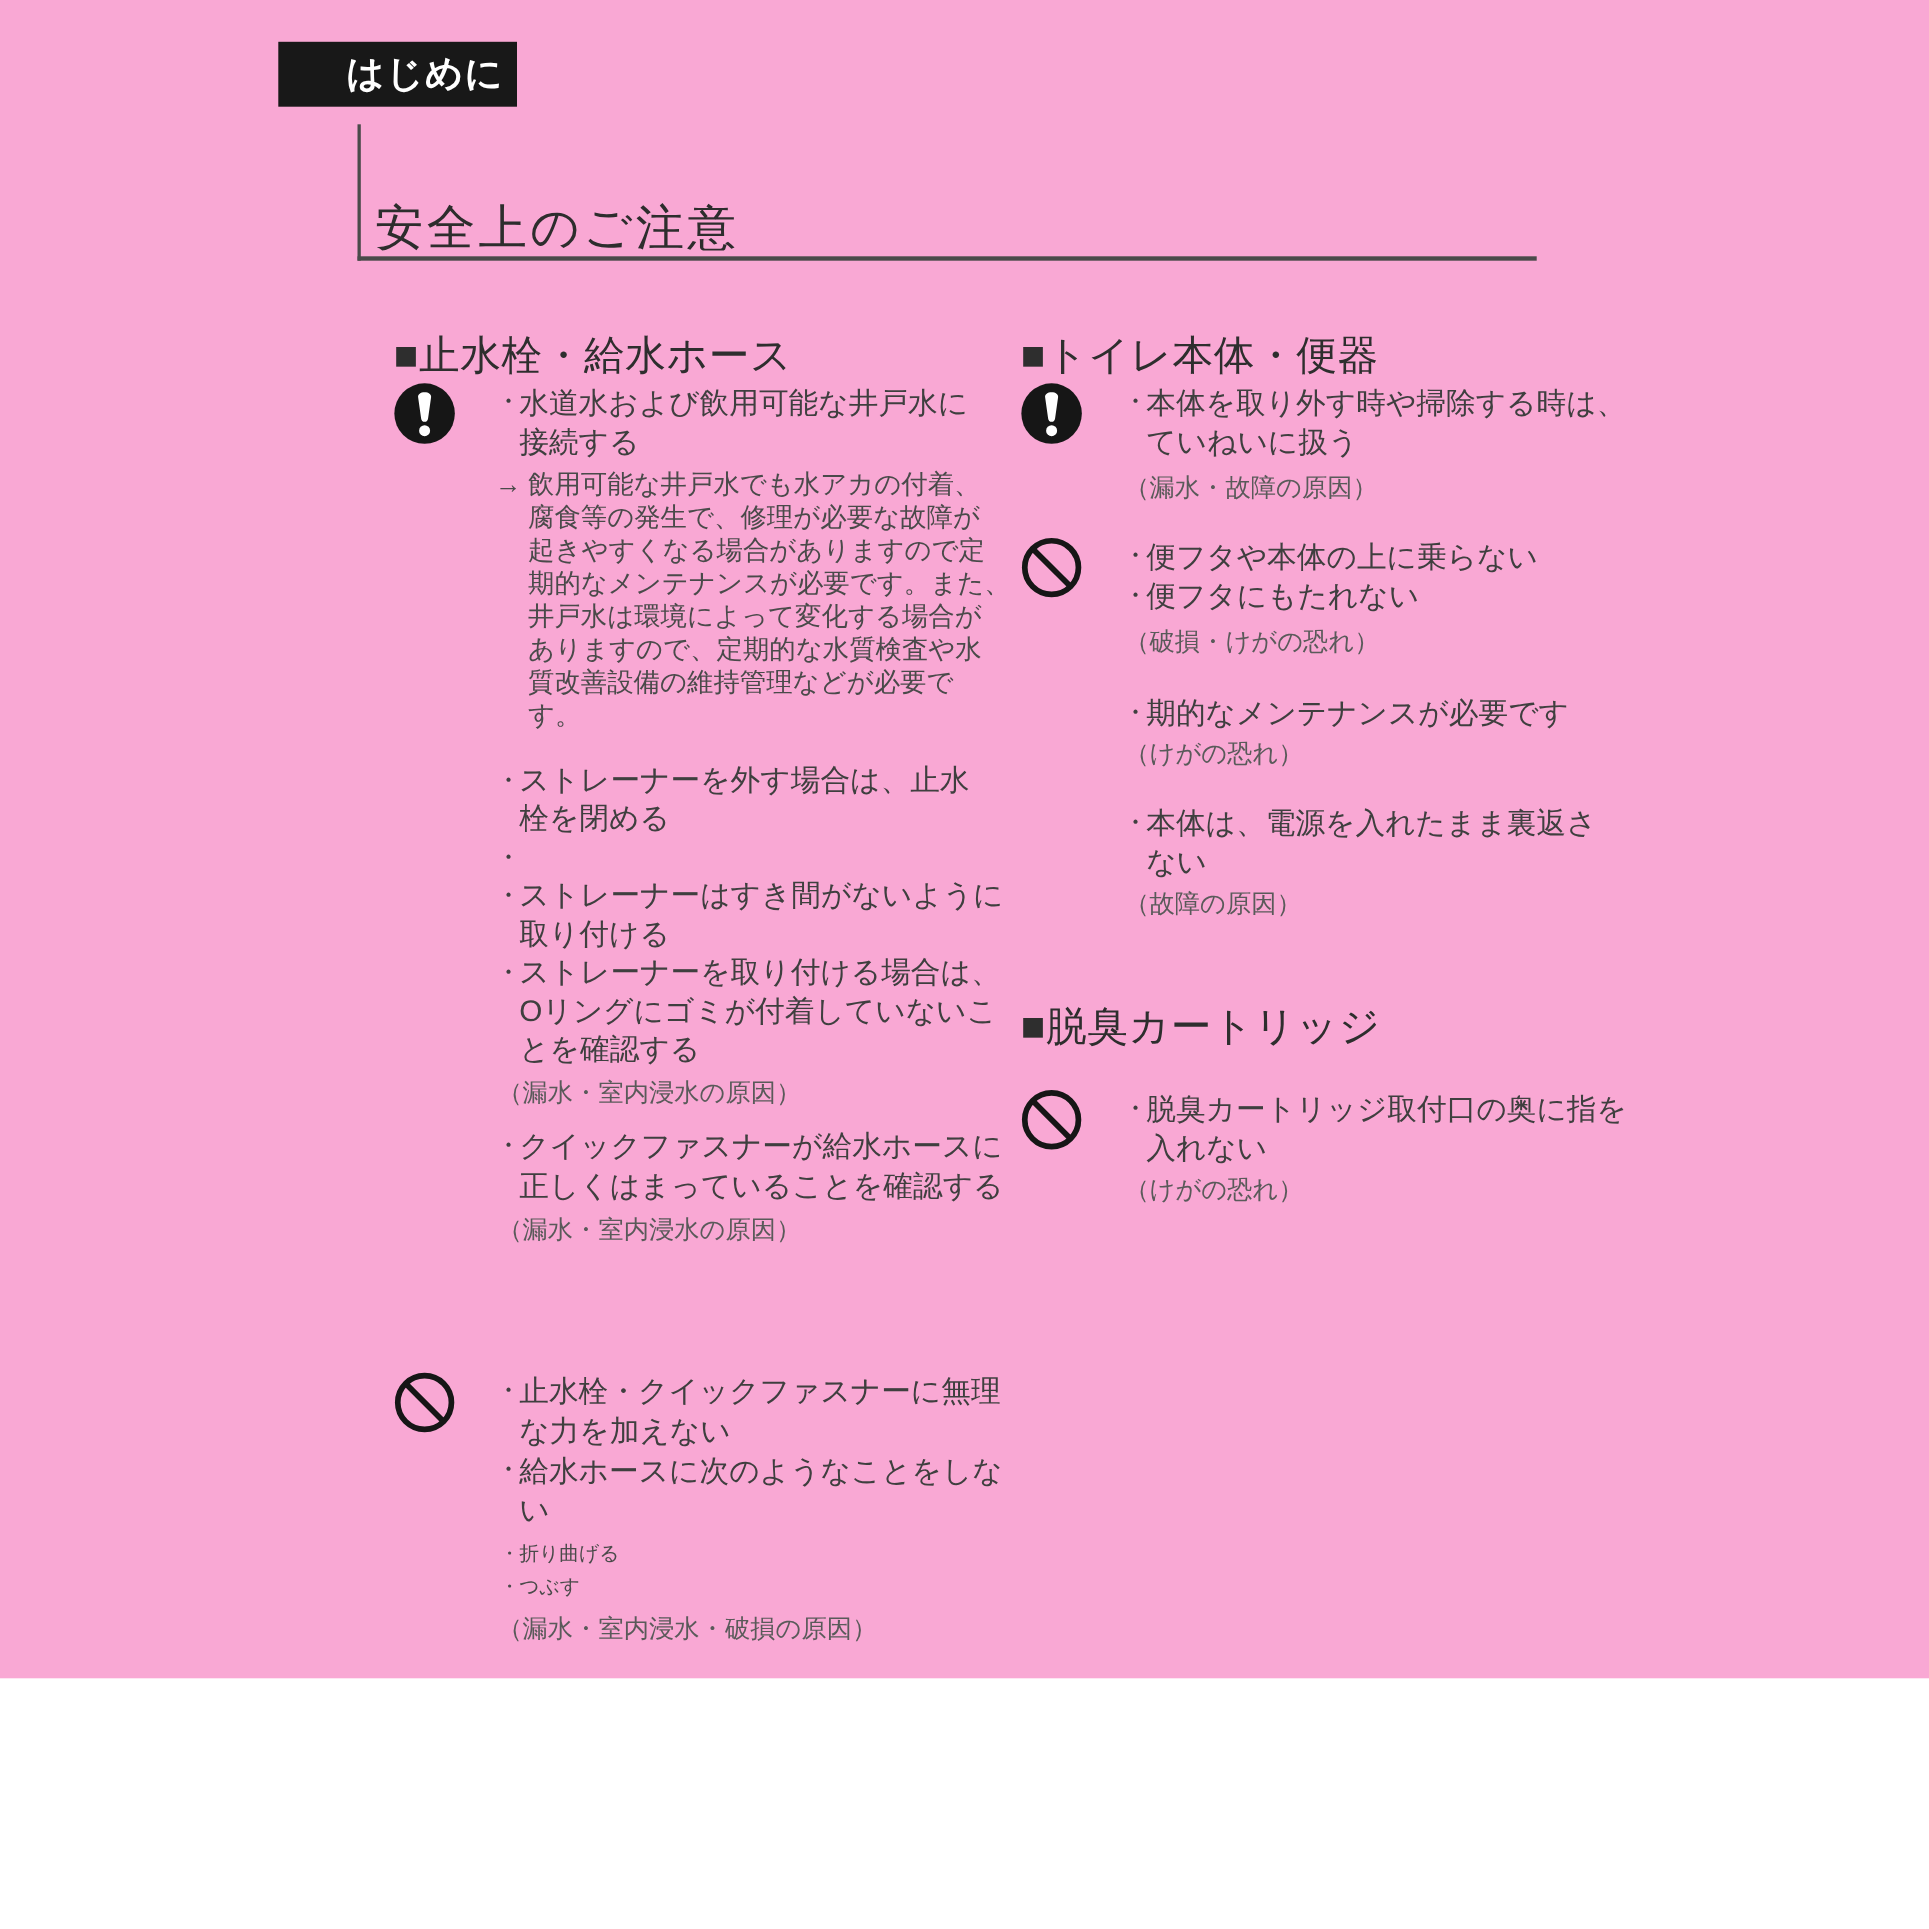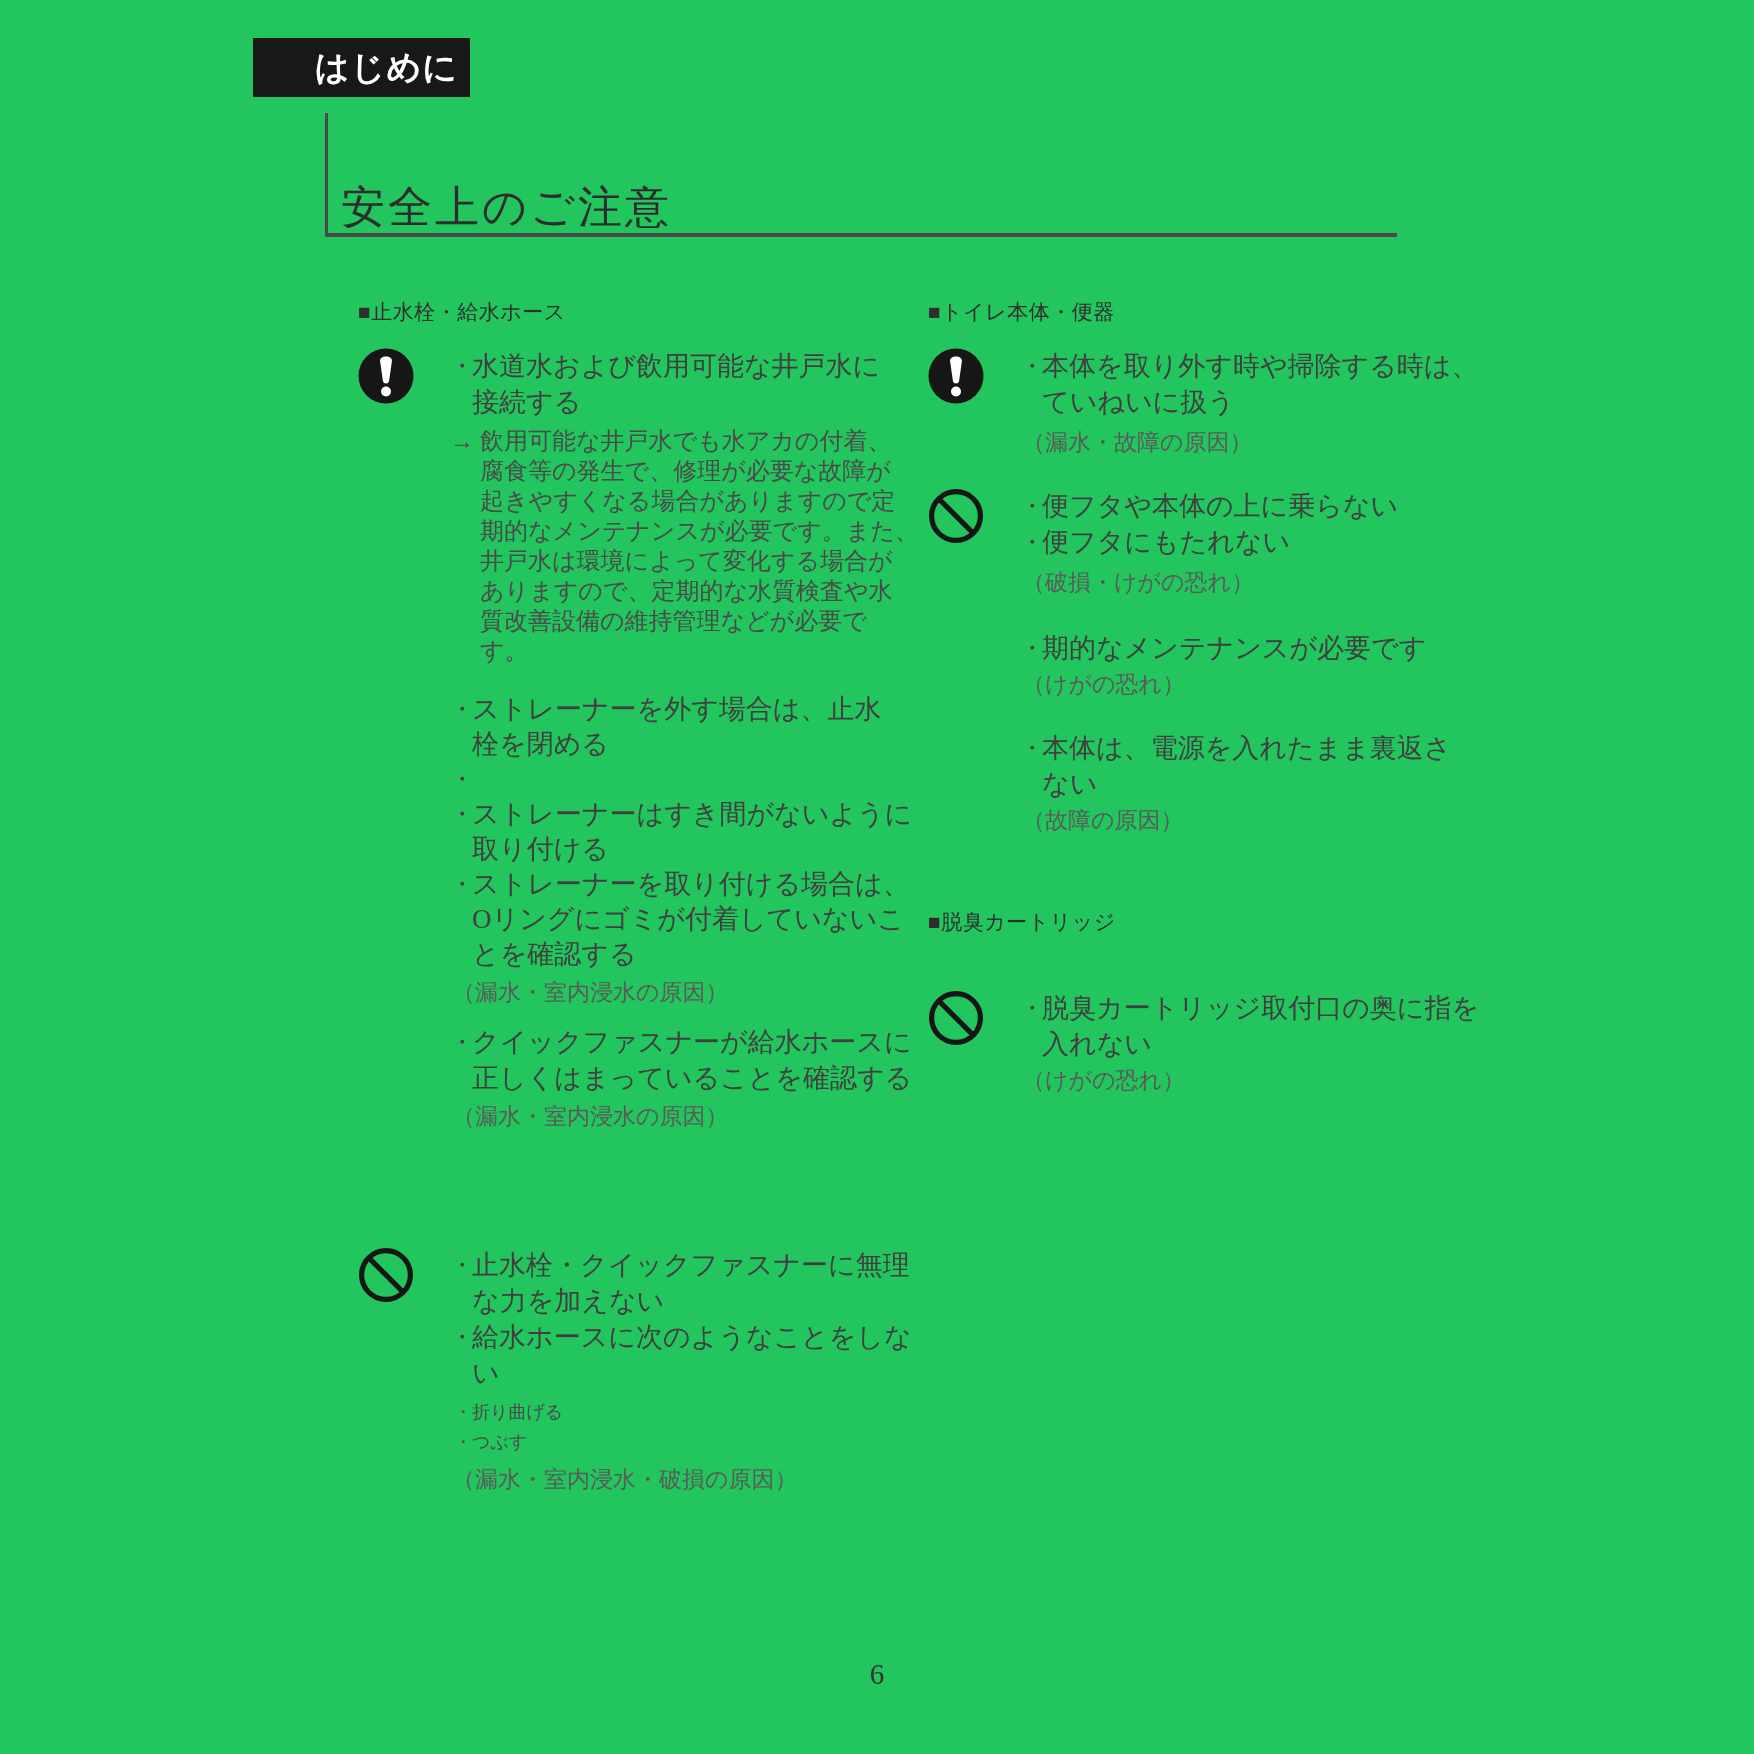--- a/index.html
+++ b/index.html
@@ -1,37 +1,37 @@
 <!DOCTYPE html>
 <html><head>
 <meta charset="utf-8">
 <style>
   html,body{margin:0;padding:0;background:#fff;}
   .page{
-    position:relative;width:1754px;height:1754px;background:#22c55e;
-    font-family:Liberation Serif, serif;color:#3f3f3f;
+    position:relative;width:1754px;height:1526px;background:#f9a8d4;
+    font-family:Liberation Sans, sans-serif;color:#3f3f3f;
     overflow:hidden;
   }
   .tab{
     position:absolute;left:253px;top:38px;width:217px;height:59px;
     background:#181818;color:#ffffff;font-size:34px;font-weight:700;
     line-height:59px;text-align:right;padding-right:12px;box-sizing:border-box;
     letter-spacing:1px;
   }
   .vrule{position:absolute;left:325px;top:113px;width:3px;height:124px;background:#4a4a4a;}
   .hrule{position:absolute;left:325px;top:233px;width:1072px;height:4px;background:#4a4a4a;}
   .title{
     position:absolute;left:331px;top:168px;margin:10px;font-size:44px;font-weight:400;
     color:#2d2d2d;letter-spacing:3px;white-space:nowrap;
   }
   .col{position:absolute;top:298px;}
   .col-left{left:358px;width:540px;}
   .col-right{left:928px;width:560px;}
   .heading{
-    position:absolute;left:0;top:0;margin:0;font-size:21px;font-weight:500;
+    position:absolute;left:0;top:0;margin:0;font-size:37px;font-weight:500;
     color:#2e2e2e;white-space:nowrap;letter-spacing:0.5px;
   }
   .heading.h2{top:610px;}
   .group{position:absolute;left:0;display:flex;align-items:flex-start;}
   .icon-cell{width:56px;flex:none;}
   .icon-cell svg{display:block;}
   .content{margin-left:36px;flex:none;width:470px;}
   .bullet{display:flex;font-size:27px;line-height:36px;color:#3f3f3f;}
   .bullet.tight{line-height:35px;}
   .bu{flex:none;width:22px;font-size:24px;}

